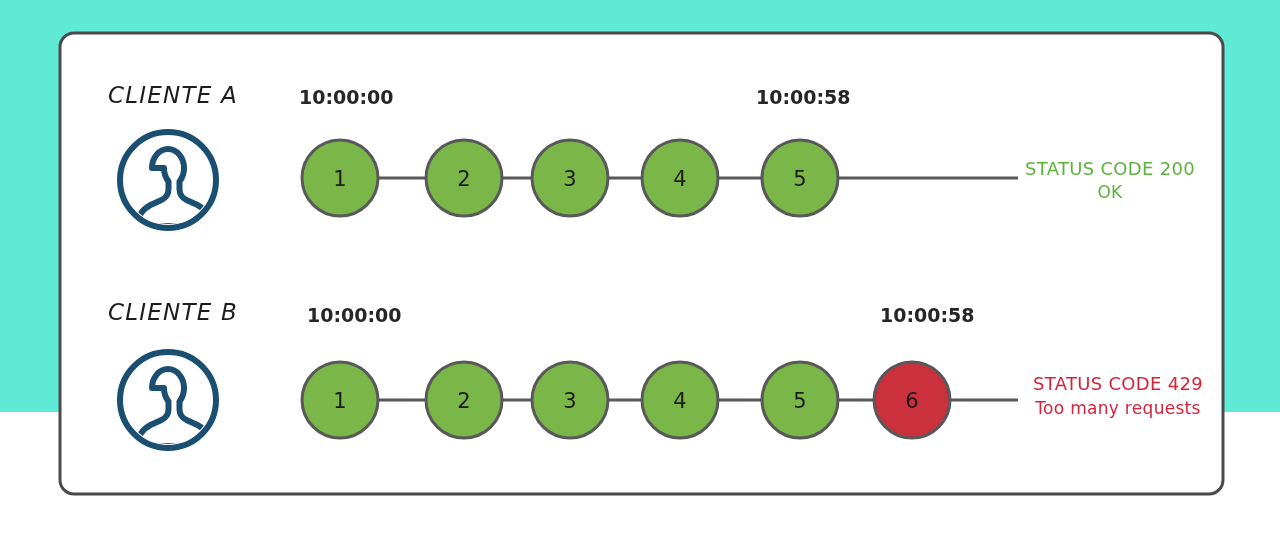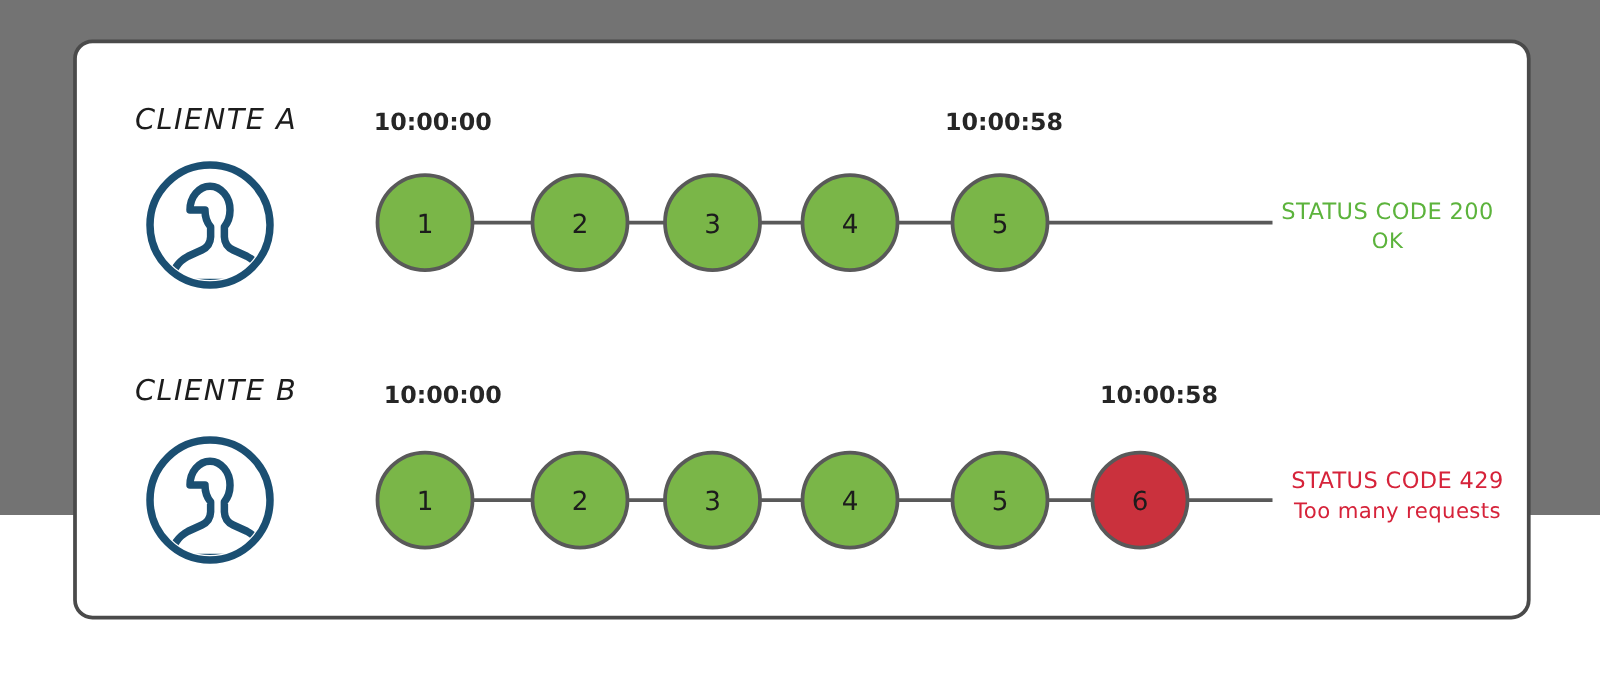--- a/index.html
+++ b/index.html
@@ -10,21 +10,21 @@
   body {
     width: 1280px;
     height: 540px;
     font-family: "Liberation Sans", sans-serif;
     overflow: hidden;
   }
   #canvas {
     position: relative;
     width: 1280px;
     height: 412px;
-    background: #737373;
+    background: #5eead4;
   }
   #diagram-svg {
     display: block;
     width: 1280px;
     height: 540px;
   }
   .frame-rect {
     fill: #ffffff;
     stroke: #4a4a4a;
     stroke-width: 3;

